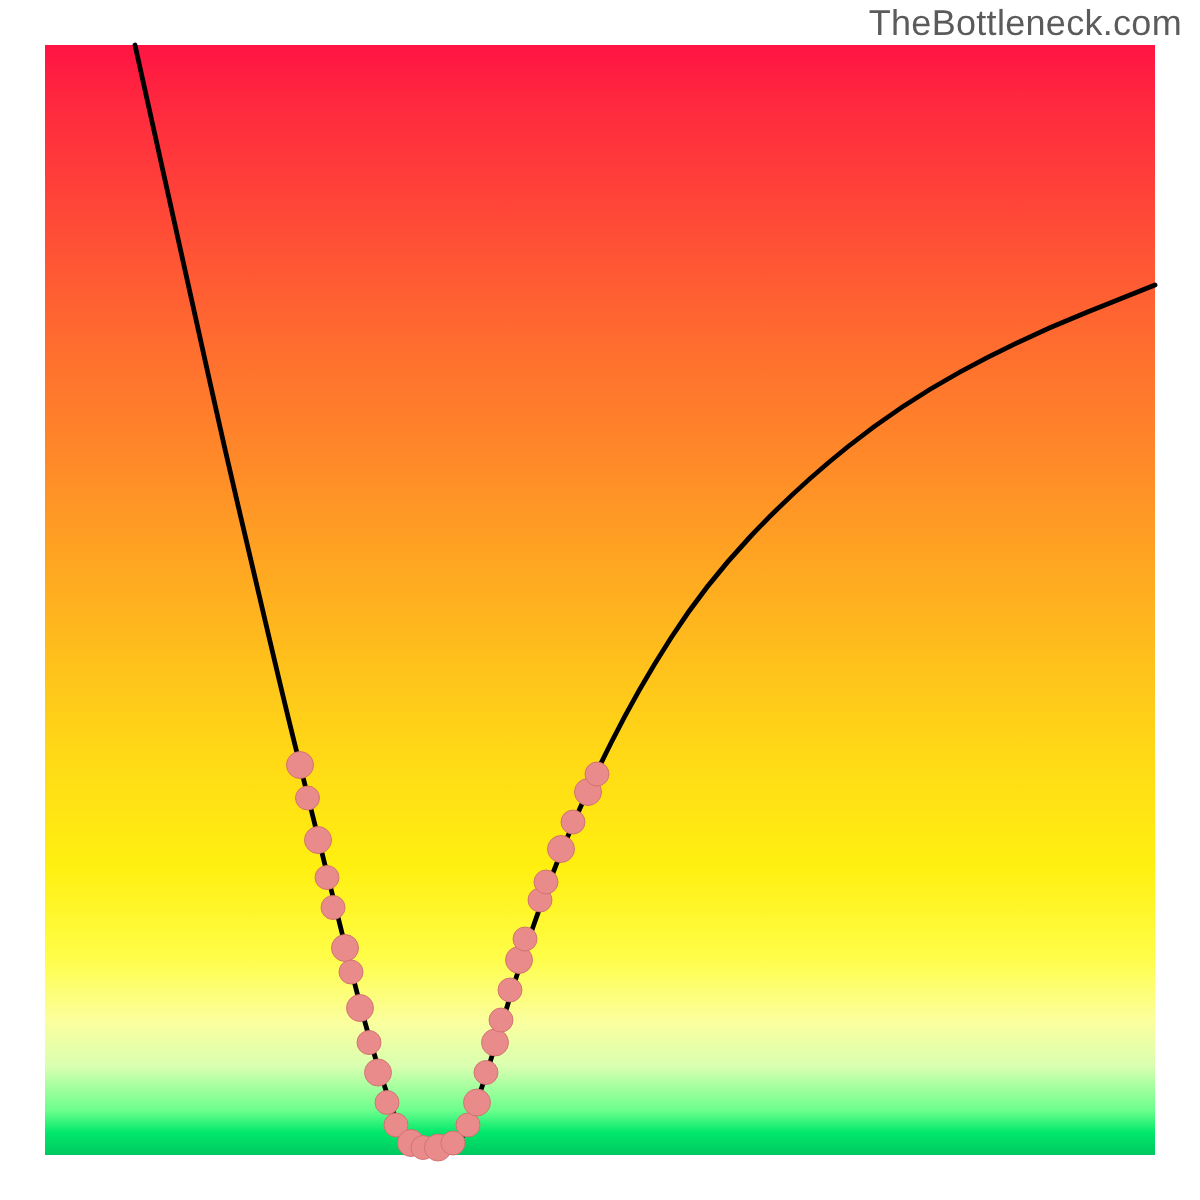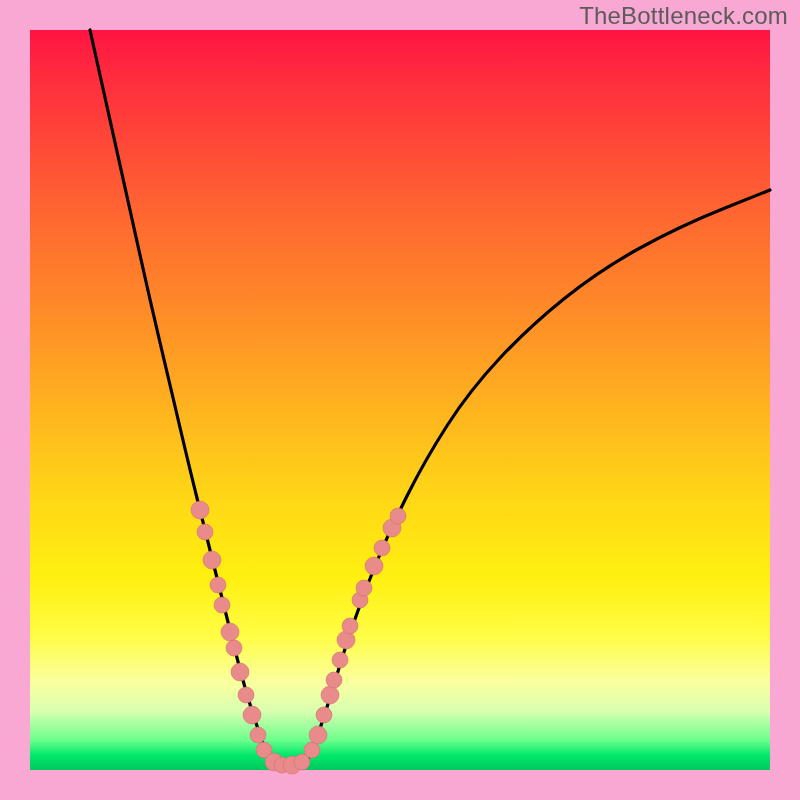--- a/index.html
+++ b/index.html
@@ -6,21 +6,21 @@
     margin: 0;
     padding: 0;
     width: 800px;
     height: 800px;
     background: #000;
     overflow: hidden;
   }
   .outer {
     width: 800px;
     height: 800px;
-    background: #f9a8d4;
+    background: #ffffff;
     position: relative;
   }
   .watermark {
     position: absolute;
     top: 2px;
     right: 12px;
     font-family: Arial, Helvetica, sans-serif;
     font-size: 24px;
     color: #5b5b5b;
     font-weight: 400;

